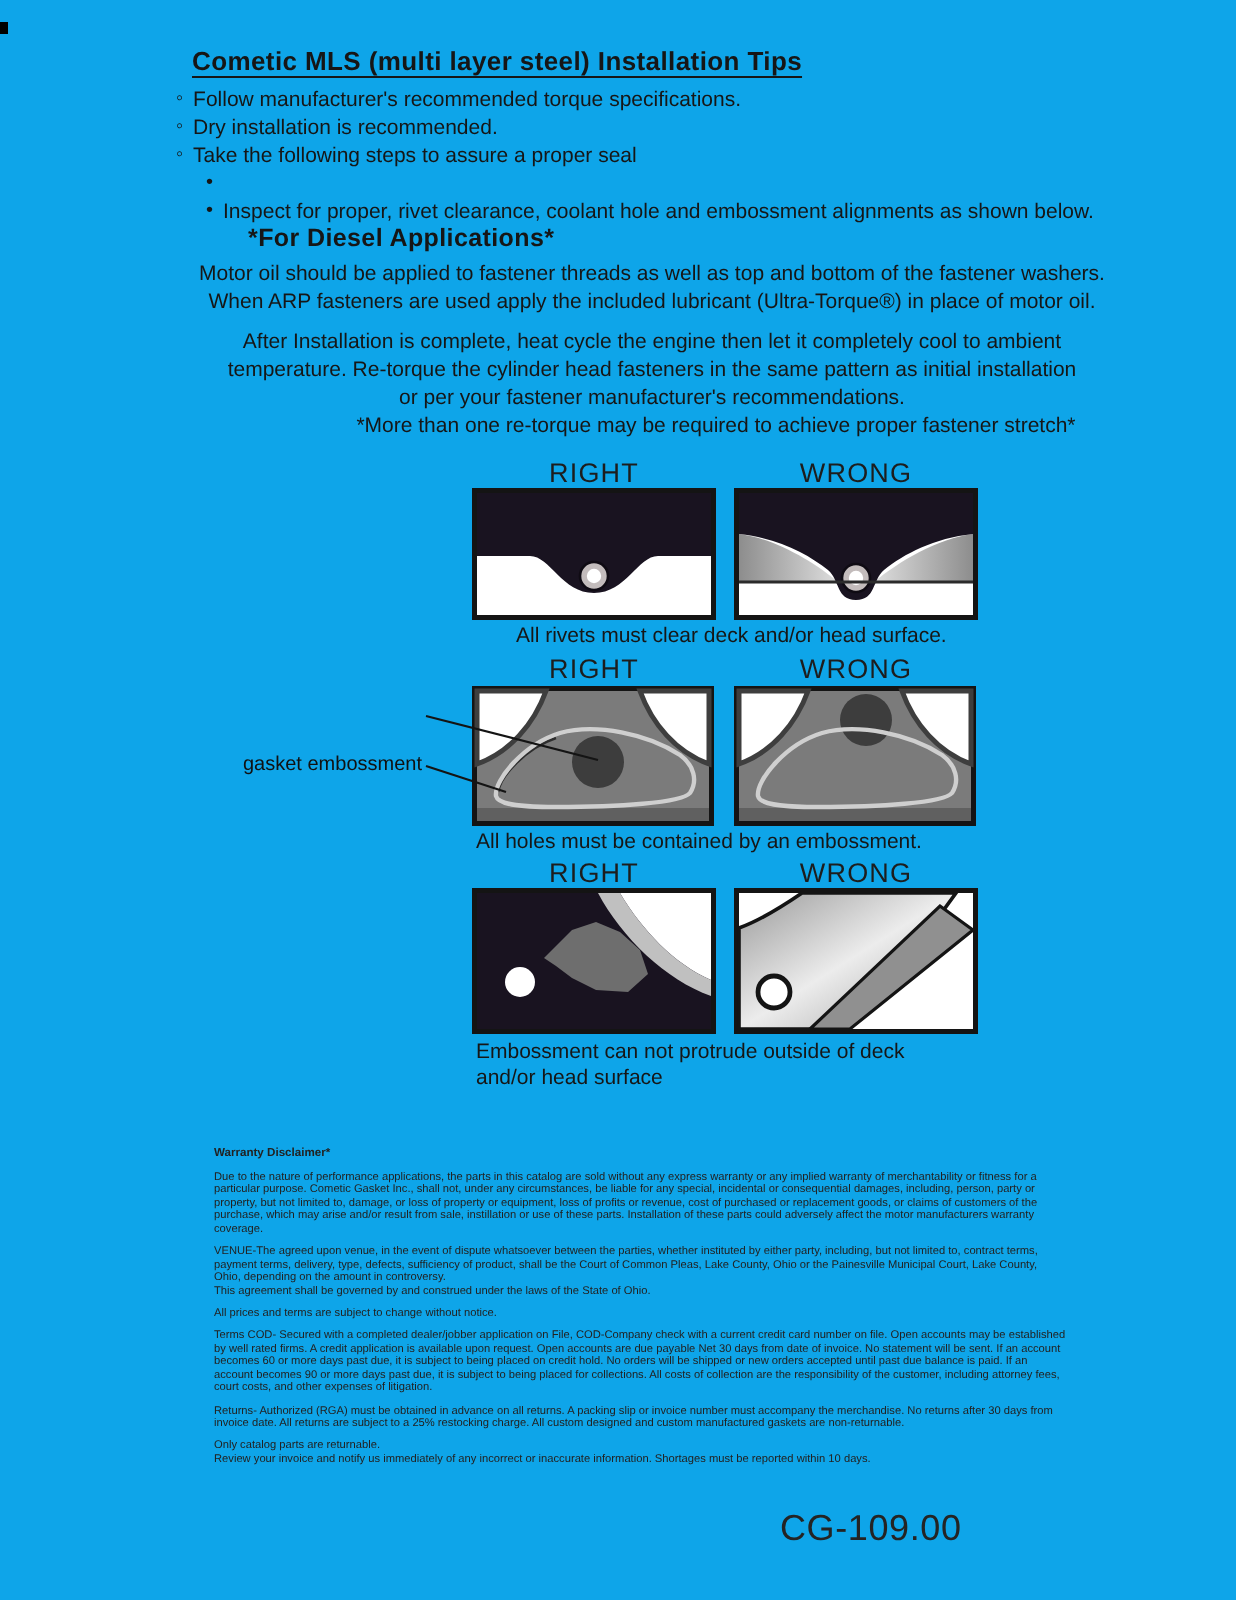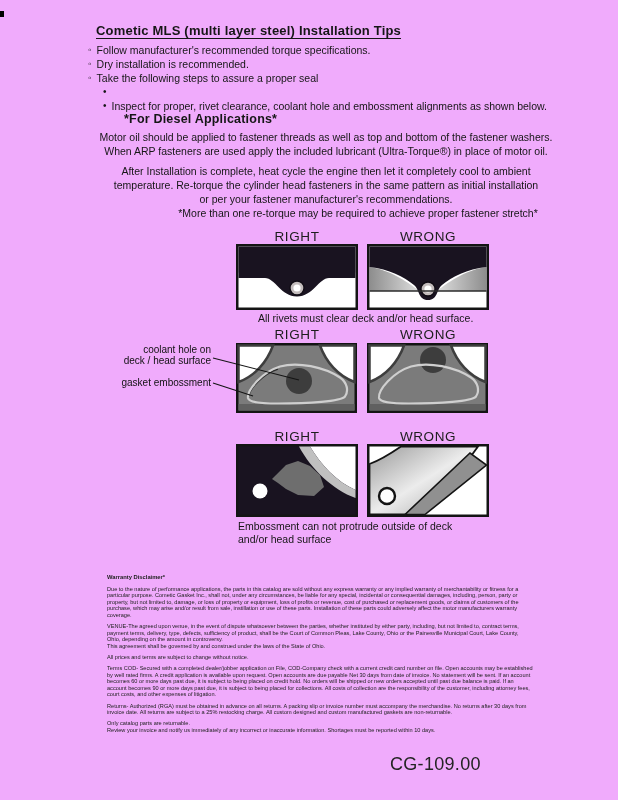--- a/index.html
+++ b/index.html
@@ -1,16 +1,16 @@
 <!DOCTYPE html>
 <html><head>
 <meta charset="utf-8">
 <style>
   html,body{margin:0;padding:0;background:#ffffff;}
-  .page{position:relative;width:618px;height:800px;background:#f0abfc;overflow:hidden;
+  .page{position:relative;width:618px;height:800px;background:#0ea5e9;overflow:hidden;
         font-family:"Liberation Sans",sans-serif;color:#161616;}
   .abs{position:absolute;}
   .artifact{left:0;top:11px;width:4px;height:6px;background:#000;}
   .title{left:96px;top:23px;width:440px;font-size:13px;font-weight:bold;
          text-decoration:underline;text-underline-offset:3px;letter-spacing:.2px;}
   .bullets{left:88px;top:43px;width:470px;font-size:10.5px;line-height:14px;}
   .bullet{display:flex;gap:5px;}
   .bullet .mk{font-size:10px;line-height:14px;}
   .bullet.sub{margin-left:15px;}
   .heading{left:96px;top:112px;font-size:12.5px;font-weight:bold;letter-spacing:.2px;margin-left:28px;}
@@ -115,29 +115,28 @@
       <circle cx="63" cy="38" r="13" fill="#3d3d3d"></circle>
     </svg>
     <svg class="panel" style="left:367px;top:1px;" width="121" height="70" viewBox="0 0 121 70">
       <rect x="1.25" y="1.25" width="118.5" height="67.5" fill="#7b7b7b" stroke="#141414" stroke-width="2.5"></rect>
       <rect x="2.5" y="61" width="116" height="6.5" fill="#606060"></rect>
       <path d="M2.5,2.5 H37 C31,19 19,33 2.5,39 Z" fill="#ffffff" stroke="#3e3e3e" stroke-width="2.5"></path>
       <path d="M118.5,2.5 H84 C90,19 102,33 118.5,39 Z" fill="#ffffff" stroke="#3e3e3e" stroke-width="2.5"></path>
       <circle cx="66" cy="17" r="13" fill="#3d3d3d"></circle>
       <path d="M12,55 C11,47 26,29 44,23.5 C62,18.5 88,24 104,34.5 C111,39.5 113,47.5 109,53.5 C105,58.5 72,60.5 42,60.5 C22,60.5 13,59 12,55 Z" fill="none" stroke="#cfcfcf" stroke-width="2.2"></path>
     </svg>
-    <div class="side-label" style="left:105px;top:3px;">coolant hole on
-deck / head surface</div>
     <div class="side-label" style="left:105px;top:36px;">gasket embossment</div>
     <svg class="connector" width="618" height="74" viewBox="0 0 618 74">
       <line x1="213" y1="16" x2="299" y2="38" stroke="#141414" stroke-width="1.1"></line>
       <line x1="213" y1="41" x2="253" y2="54" stroke="#141414" stroke-width="1.1"></line>
     </svg>
   </div>
 
+  <div class="abs caption" style="top:415px;">All holes must be contained by an embossment.</div>
 
   <div class="abs rw-label" style="left:236px;top:429px;">RIGHT</div>
   <div class="abs rw-label" style="left:367px;top:429px;">WRONG</div>
 
   <svg class="panel" style="left:236px;top:444px;" width="122" height="73" viewBox="0 0 122 73">
     <rect x="1.25" y="1.25" width="119.5" height="70.5" fill="#191320" stroke="#141414" stroke-width="2.5"></rect>
     <path d="M74,2.5 H119.5 V46 C101,38 85,21 74,2.5 Z" fill="#ffffff"></path>
     <path d="M63,2.5 H74 C85,21 101,38 119.5,46 V54 C97,46 75,25 63,2.5 Z" fill="#c0c0c0"></path>
     <polygon points="40,31 50,21 62,17 74,22 84,31 88,43 78,52 62,51 50,45 42,39 36,35" fill="#6e6e6e"></polygon>
     <circle cx="24" cy="47" r="7.5" fill="#ffffff"></circle>

